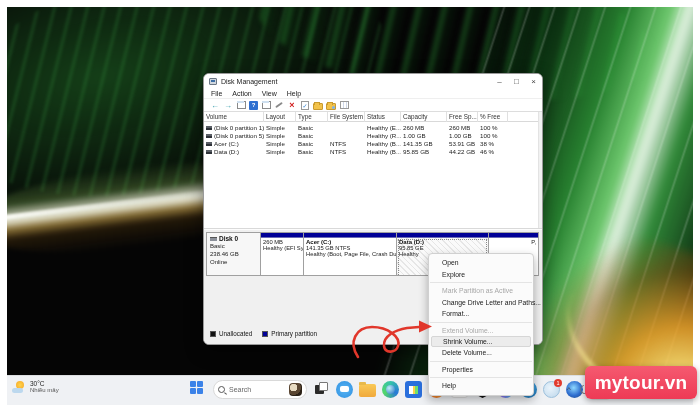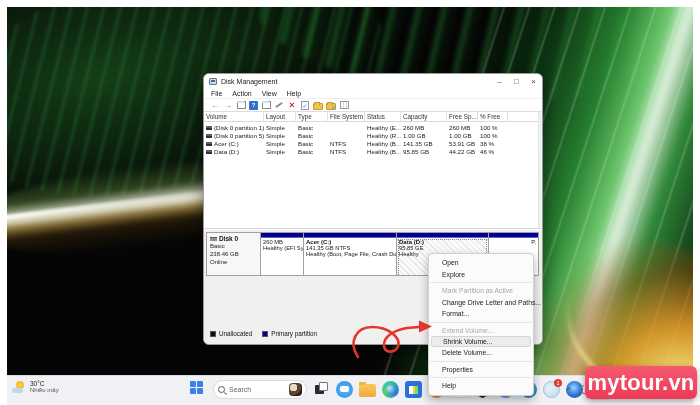--- a/index.html
+++ b/index.html
@@ -134,21 +134,21 @@
   .globe2 { border-radius:50%; background:radial-gradient(circle at 45% 40%, #8fd9ff, #2f6fd0 55%, #23457e); }
   .activeapp { width:22px; height:20px; background:rgba(255,255,255,.92); border:1px solid #dedede; border-radius:4px; display:flex; align-items:center; justify-content:center; margin-top:1px; }
   .drive { width:12px; height:8px; background:#c2c7ce; border:1px solid #8a9099; border-radius:1px; position:relative; }
   .drive::after { content:""; position:absolute; left:1px; bottom:1px; width:9px; height:2px; background:#6f7680; }
   .chev { position:absolute; left:560px; top:9px; font-size:8px; color:#444; }
   .trayic { position:absolute; left:573px; top:9px; width:9px; height:9px; border:1.4px solid #777; border-radius:50%; border-top-color:transparent; transform:rotate(35deg); }
 
   
   .watermark { position:absolute; left:585px; top:366px; width:112px; height:33px; background:linear-gradient(180deg,#f55a70,#ee3a55);
                border-radius:6px; box-shadow:0 2px 6px rgba(0,0,0,.35); display:flex; align-items:center; justify-content:center; z-index:50; }
-  .watermark span { color:#fff; font-weight:bold; font-size:22px; letter-spacing:.2px; }
+  .watermark span { color:#fff; font-weight:bold; font-size:19px; letter-spacing:.2px; }
 </style>
 </head>
 <body>
 
 <div class="stage">
 
   <div class="desktop">
     <div class="wp wp1"></div>
     <div class="wp wp1b"></div>
     <div class="wp wp5"></div>

